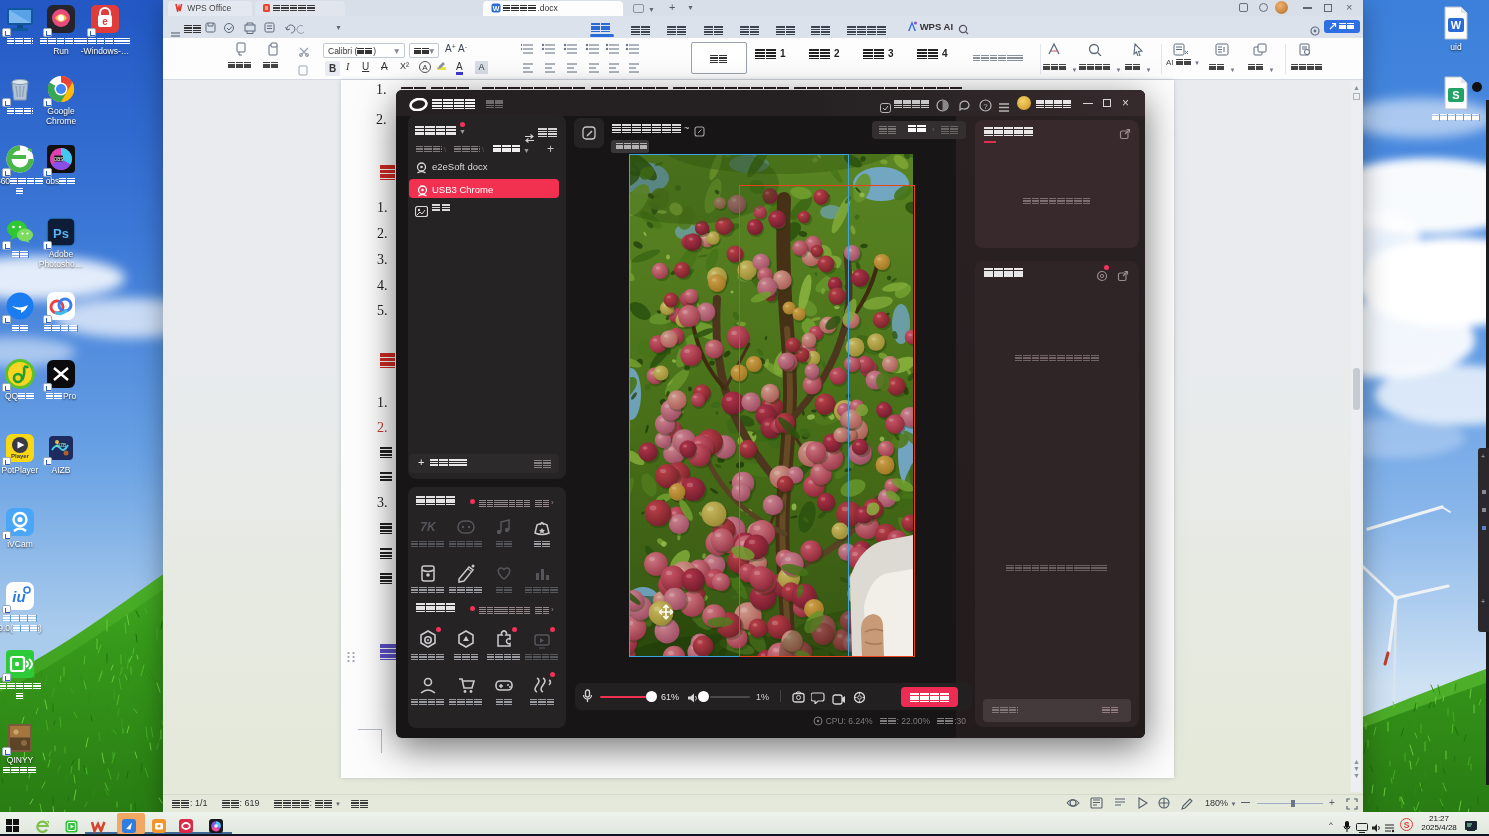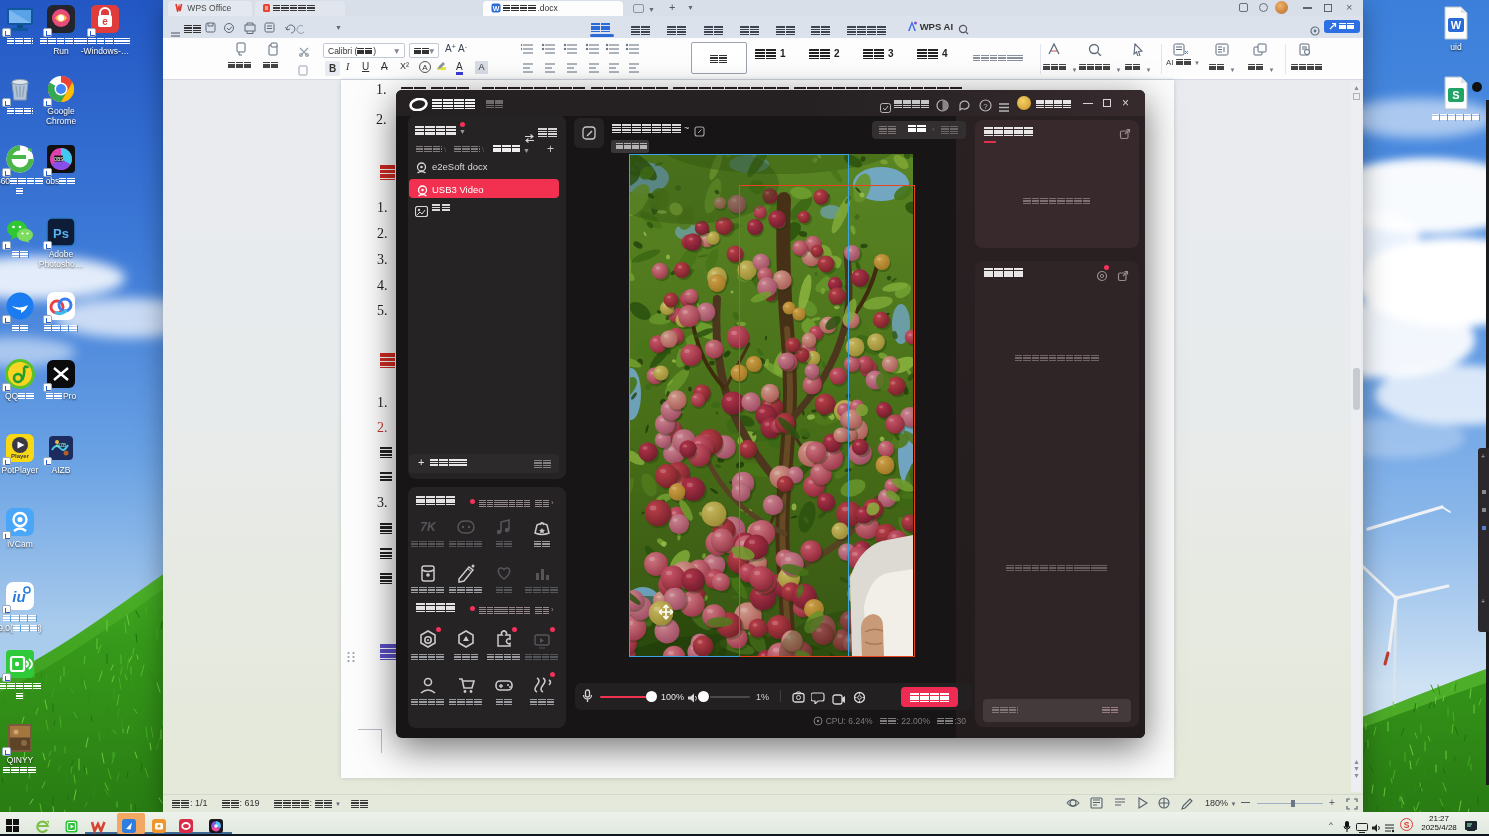--- a/index.html
+++ b/index.html
@@ -843,21 +843,21 @@
           <circle cx="6.5" cy="5" r="1.3" fill="#d8d5d6"></circle>
           <path d="M2.5,11 q4,-3 8,0" stroke="#d8d5d6" fill="none" stroke-width="1.3"></path>
         </svg></div>
 <div class="ab" style="left:36px;top:71px;font-size:9.5px;color:#dddadb">e2eSoft docx</div>
 <div class="ab" style="left:13px;top:89px;width:150px;height:19px;background:#f23150;border-radius:4px"></div>
 <div class="ab" style="left:20px;top:92.5px"><svg width="13" height="12">
           <circle cx="6.5" cy="5" r="4" fill="none" stroke="#fff" stroke-width="1.3"></circle>
           <circle cx="6.5" cy="5" r="1.3" fill="#fff"></circle>
           <path d="M2.5,11 q4,-3 8,0" stroke="#fff" fill="none" stroke-width="1.3"></path>
         </svg></div>
-<div class="ab" style="left:36px;top:94px;font-size:9.5px;color:#fff">USB3 Video</div>
+<div class="ab" style="left:36px;top:94px;font-size:9.5px;color:#fff">USB3 Chrome</div>
 <div class="ab" style="left:19px;top:113px"><svg width="13" height="11">
           <rect x="0.5" y="0.5" width="12" height="10" rx="2" fill="none" stroke="#d8d5d6" stroke-width="1.2"></rect>
           <circle cx="4" cy="4" r="1.2" fill="#d8d5d6"></circle>
           <path d="M2,9 l3,-3 2,2 3,-4" stroke="#d8d5d6" fill="none"></path>
         </svg></div>
 <div style="position:absolute;left:36px;top:114px;width:19px;height:8px;background:repeating-linear-gradient(90deg,transparent 0 8.5px,#262324 8.5px 9.5px),repeating-linear-gradient(180deg,#dddadb 0 1.6px,transparent 1.6px 2.6px)"></div>
 <div class="ab" style="left:13px;top:364px;width:150px;height:19px;background:#2d2a2b;border-radius:4px"></div>
 <div class="ab" style="left:22px;top:366px;font-size:11px;color:#e8e6e7">+</div>
 <div style="position:absolute;left:34px;top:369px;width:38px;height:8px;background:repeating-linear-gradient(90deg,transparent 0 8.5px,#2d2a2b 8.5px 9.5px),repeating-linear-gradient(180deg,#e8e6e7 0 1.6px,transparent 1.6px 2.6px)"></div>
 <div style="position:absolute;left:138px;top:370px;width:18px;height:8px;background:repeating-linear-gradient(90deg,transparent 0 8.0px,#2d2a2b 8.0px 9.0px),repeating-linear-gradient(180deg,#858182 0 1.5px,transparent 1.5px 2.4px)"></div>
@@ -2073,21 +2073,21 @@
             <path d="M8,1 l-2.5,3 M8,1 l2.5,3 M8,15 l-2.5,-3 M8,15 l2.5,-3 M1,8 l3,-2.5 M1,8 l3,2.5 M15,8 l-3,-2.5 M15,8 l-3,2.5"></path>
           </g>
         </svg></div>
 <div class="ab" style="left:179px;top:593px;width:397px;height:27px;background:#232021;border-radius:6px"></div>
 <div class="ab" style="left:186px;top:599px"><svg width="11" height="14">
           <rect x="3.5" y="1" width="4" height="7" rx="2" fill="none" stroke="#d8d5d6" stroke-width="1.3"></rect>
           <path d="M1.5,6 a4,4 0 0 0 8,0 M5.5,10 v3" stroke="#d8d5d6" fill="none" stroke-width="1.3"></path>
         </svg></div>
 <div class="ab" style="left:204px;top:605.5px;width:47px;height:2px;background:#f23150;border-radius:1px"></div>
 <div class="ab" style="left:250px;top:601px;width:11px;height:11px;border-radius:50%;background:#fff"></div>
-<div class="ab" style="left:265px;top:602px;font-size:9px;color:#e8e5e6">100%</div>
+<div class="ab" style="left:265px;top:602px;font-size:9px;color:#e8e5e6">61%</div>
 <div class="ab" style="left:291px;top:600px"><svg width="12" height="12">
           <path d="M1,4.5 h2.5 L7,1.5 v9 L3.5,7.5 H1 Z" fill="#d8d5d6"></path>
           <path d="M8.5,4 a3.5,3.5 0 0 1 0,4.5" stroke="#d8d5d6" fill="none"></path>
         </svg></div>
 <div class="ab" style="left:302px;top:601px;width:11px;height:11px;border-radius:50%;background:#fff"></div>
 <div class="ab" style="left:314px;top:605.5px;width:40px;height:2px;background:#4c494a;border-radius:1px"></div>
 <div class="ab" style="left:360px;top:602px;font-size:9px;color:#d8d5d6">1%</div>
 <div class="ab" style="left:384px;top:600px;width:1px;height:12px;background:#434041"></div>
 <div class="ab" style="left:396px;top:600px"><svg width="13" height="13">
           <rect x="1" y="2.5" width="11" height="8.5" rx="2" fill="none" stroke="#d8d5d6" stroke-width="1.3"></rect>

